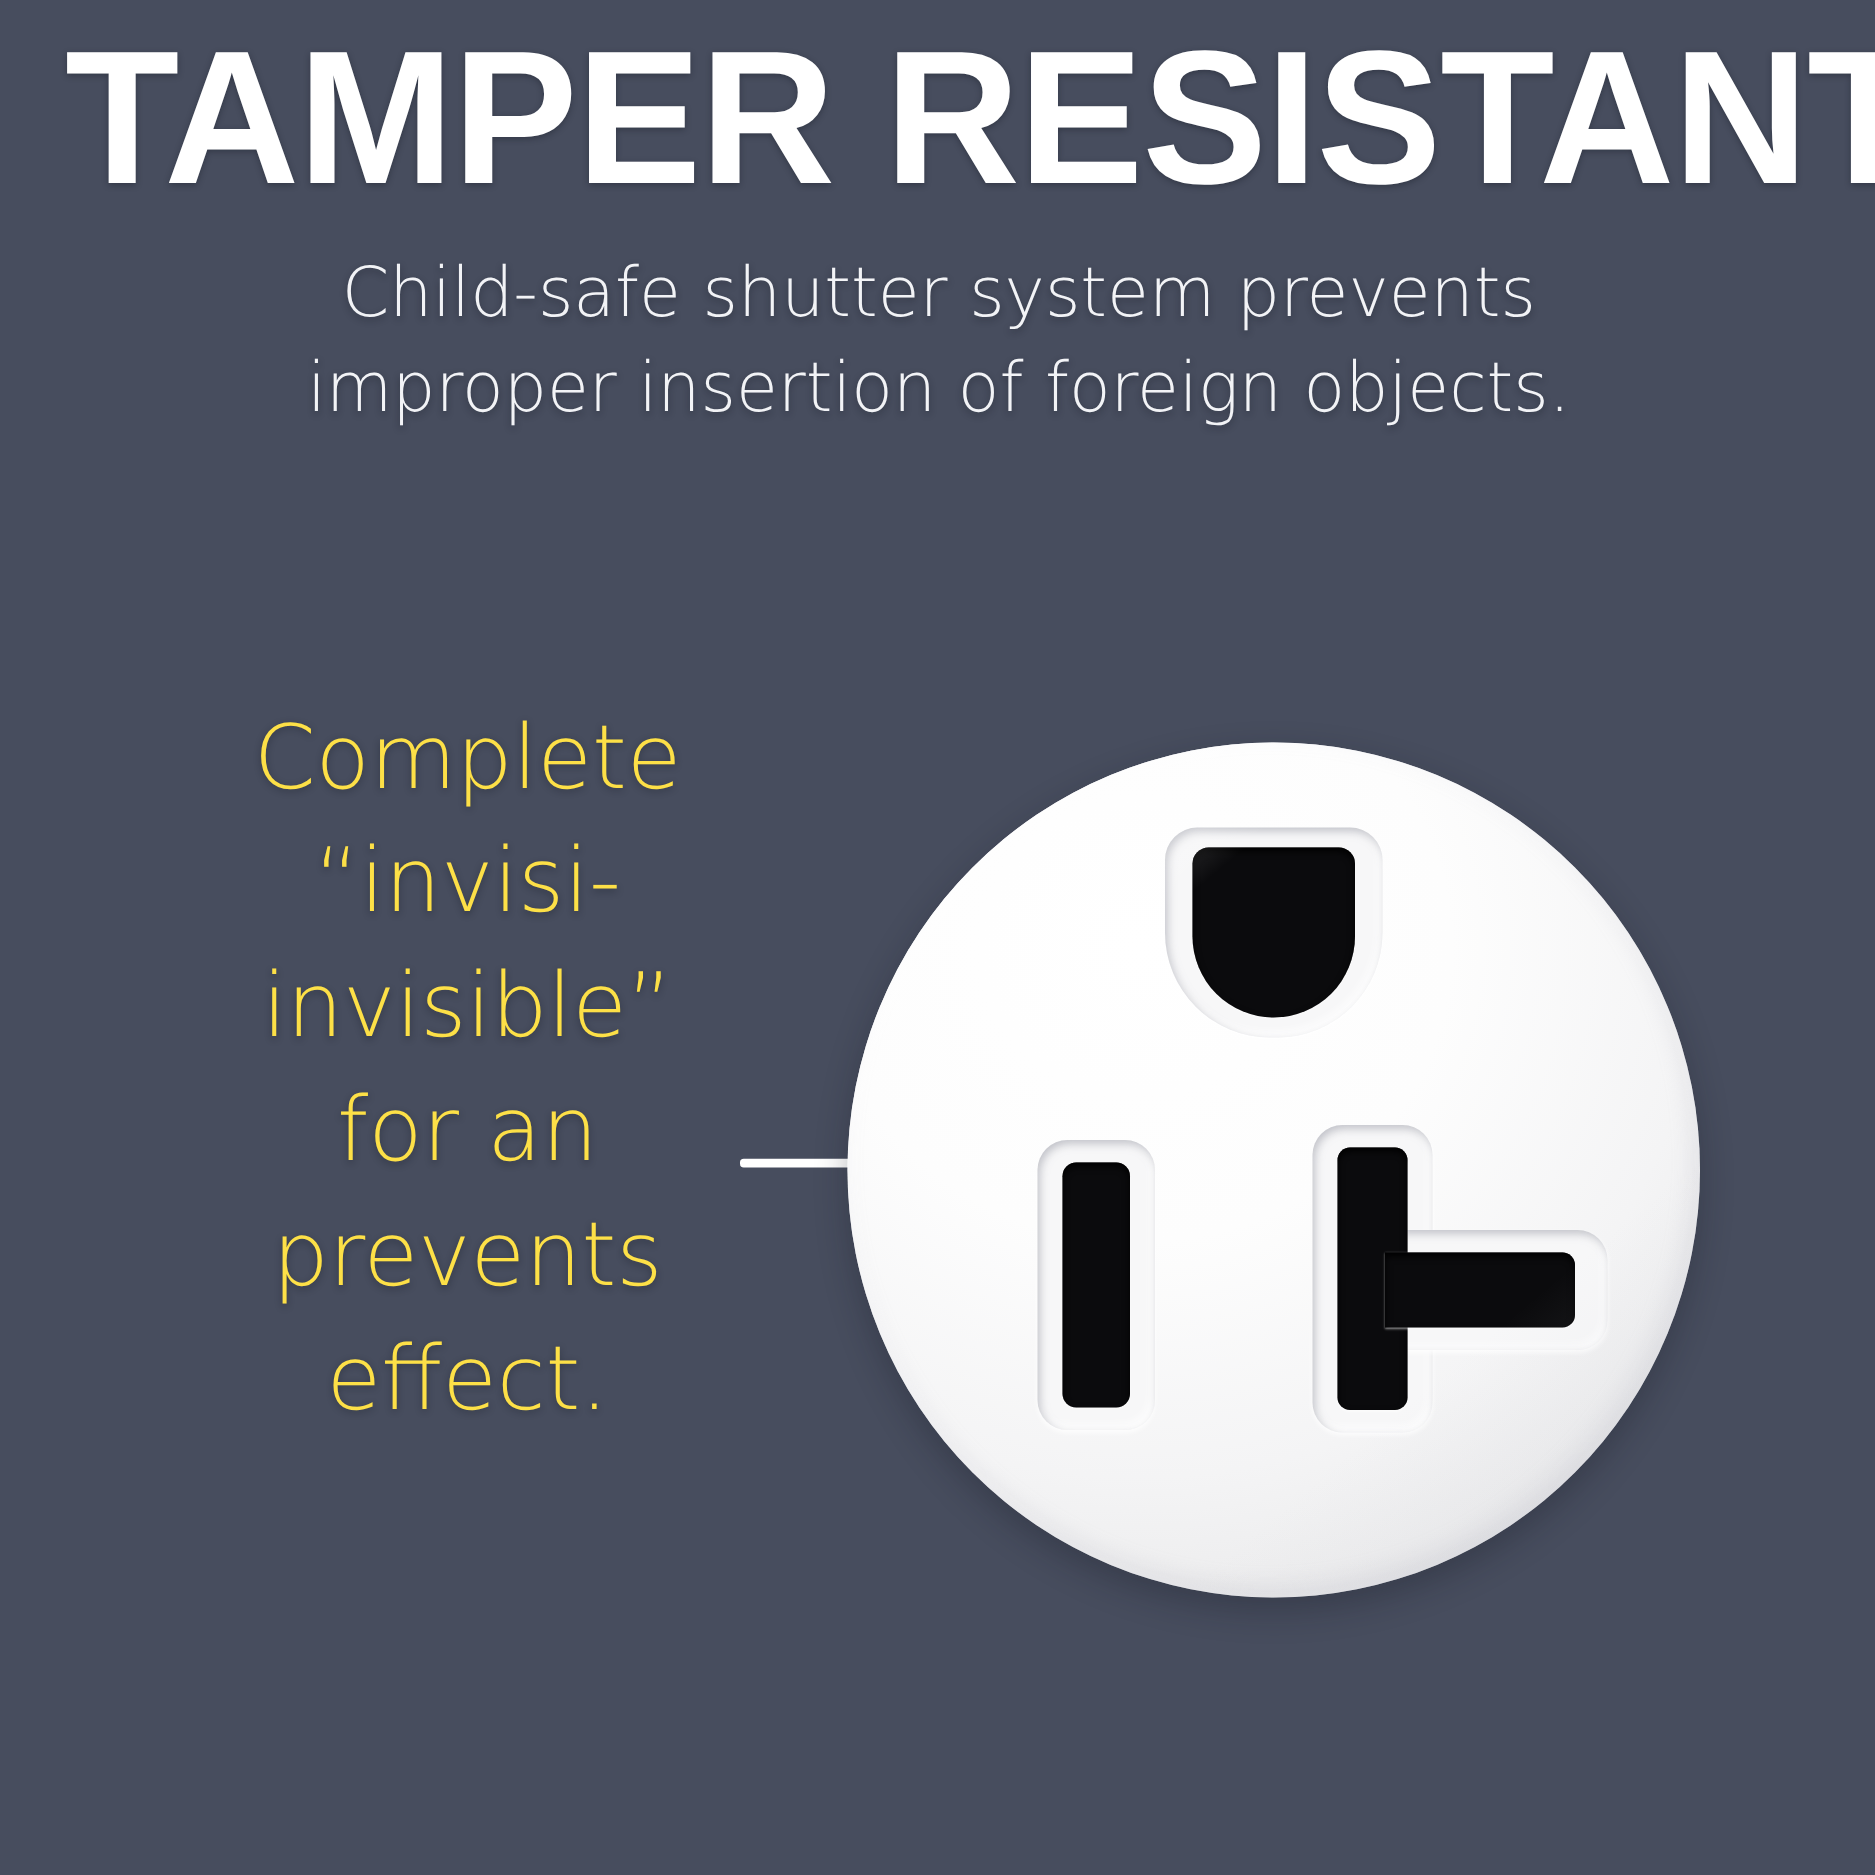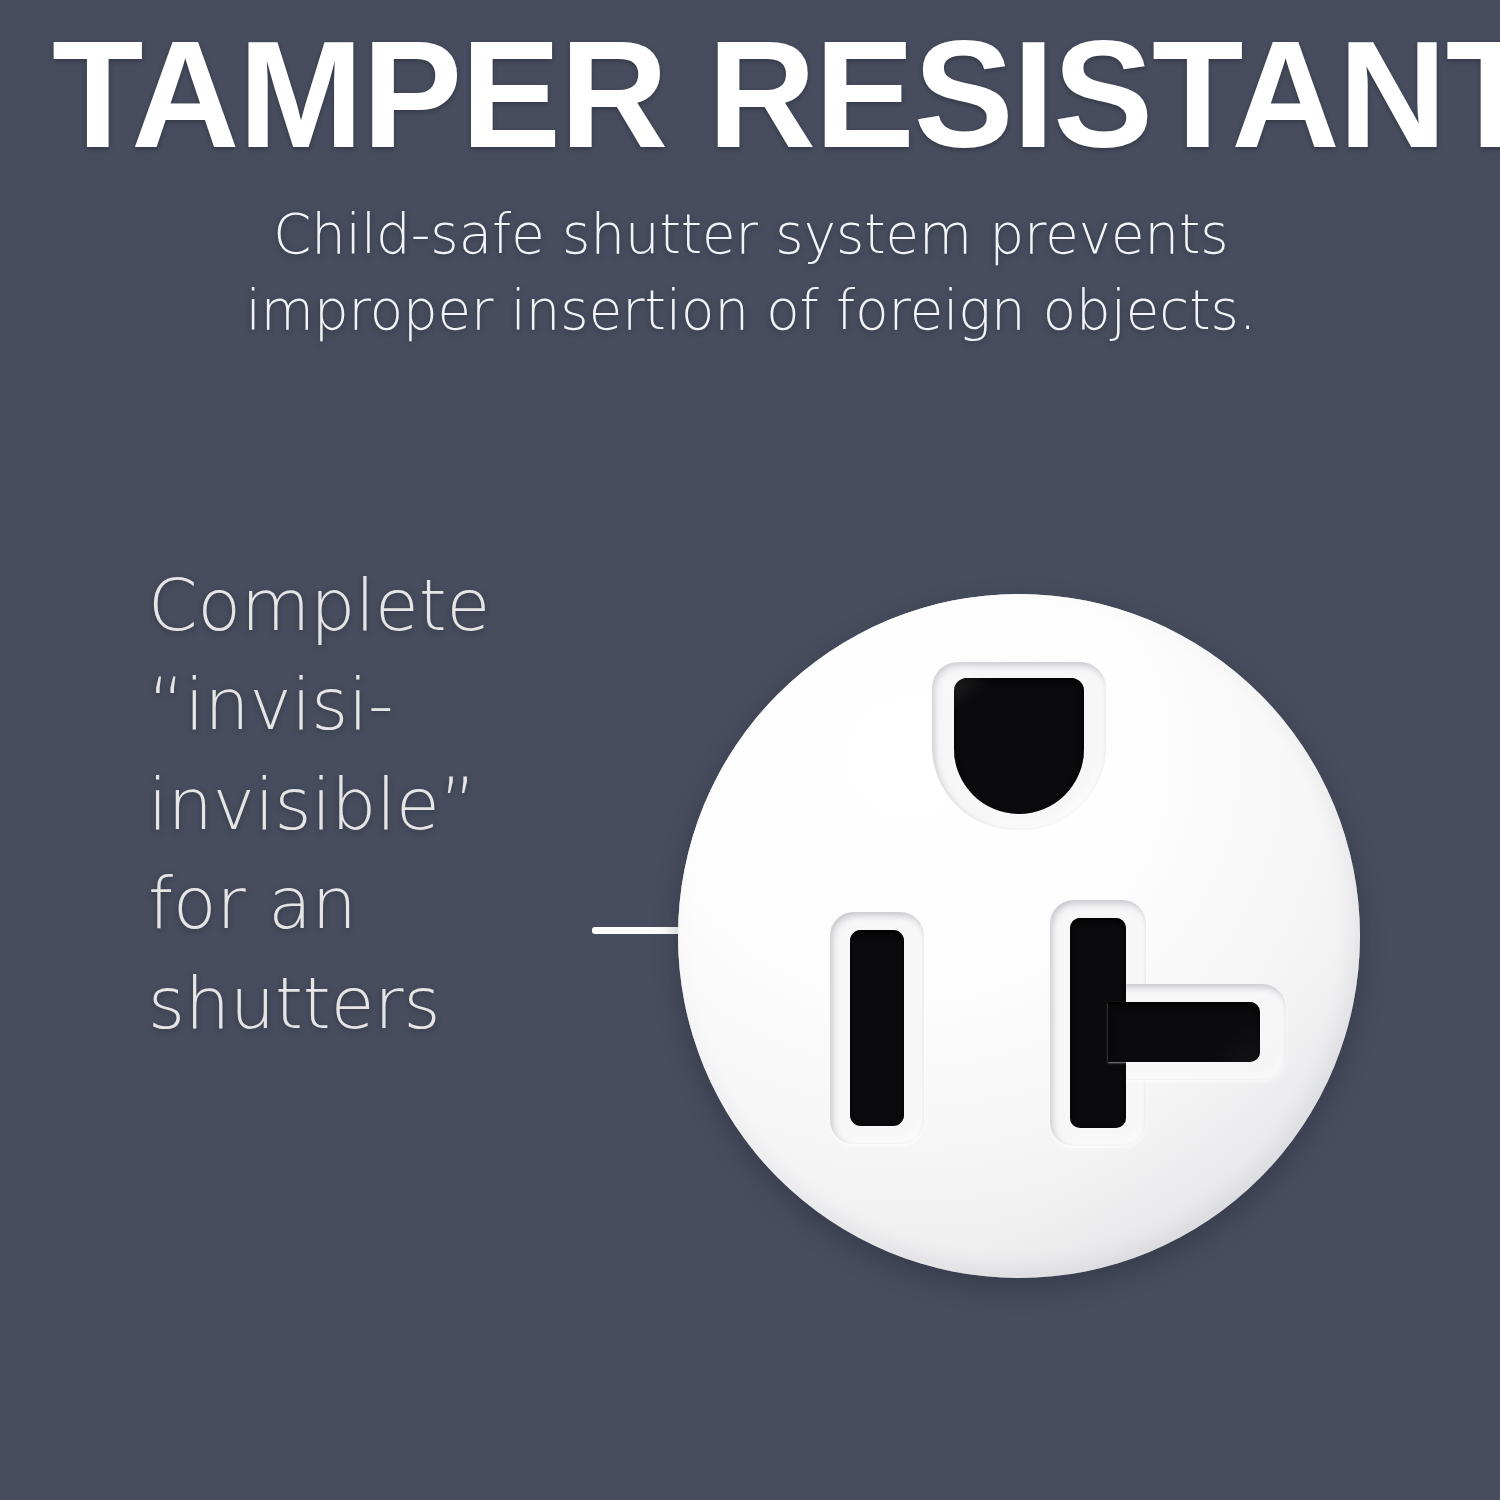--- a/index.html
+++ b/index.html
@@ -59,21 +59,22 @@
   
   .caption {
     position: absolute;
     left: 148px;
     top: 556px;
     width: 452px;
     font-family: "DejaVu Sans", sans-serif;
     font-weight: 300;
     font-size: 71px;
     line-height: 1.40;
-    color: #e5e5e5;
+    color: #fde047;
+    text-align: center;
     text-shadow: 0 2px 6px rgba(20,24,34,0.40);
   }
   .caption .l { display: block; }
 
   
   .leader {
     position: absolute;
     left: 592px;
     top: 927px;
     width: 176px;
@@ -202,21 +203,22 @@
   <div class="subhead">
     <span class="l">Child-safe shutter system prevents</span>
     <span class="l">improper insertion of foreign objects.</span>
   </div>
 
   <div class="caption">
     <span class="l">Complete</span>
     <span class="l">“invisi-</span>
     <span class="l">invisible”</span>
     <span class="l">for an</span>
-    <span class="l">shutters</span>
+    <span class="l">prevents</span>
+    <span class="l">effect.</span>
   </div>
 
   <div class="leader"></div>
 
   <div class="outlet">
 
     <div class="slot-bezel ground-bezel"></div>
     <div class="slot-hole ground-hole"></div>
 
     <div class="slot-bezel neutral-bezel"></div>

